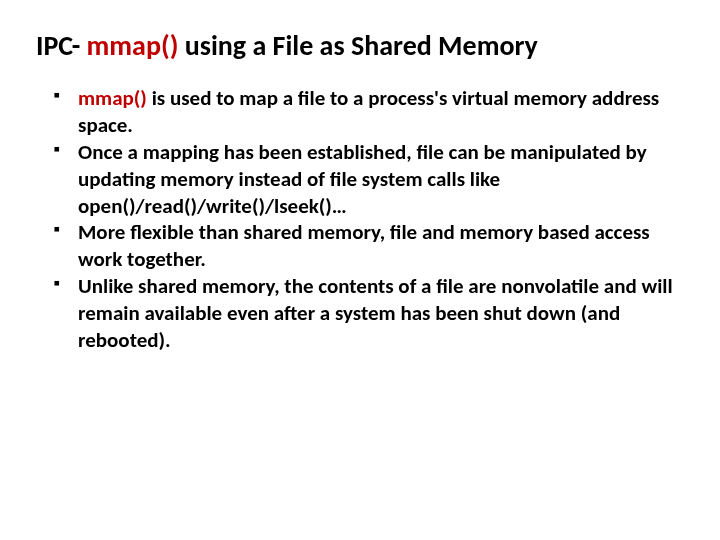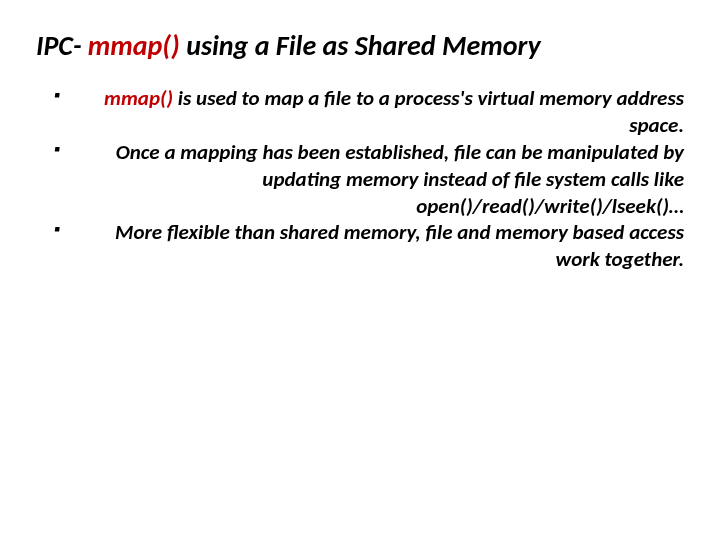--- a/index.html
+++ b/index.html
@@ -9,21 +9,20 @@
     height: 540px;
     background: #ffffff;
     font-family: Calibri, "Segoe UI", Arial, sans-serif;
     color: #000;
   }
   .slide {
     box-sizing: border-box;
     width: 720px;
     height: 540px;
     padding: 28px 36px 52px 36px;
-    font-style: italic;
   }
   .title {
     font-size: 28px;
     font-weight: 700;
     margin: 0 0 22px 0;
     line-height: 1.25;
   }
   .title .accent {
     color: #c00000;
   }
@@ -32,21 +31,20 @@
     margin: 0;
     padding: 0 0 0 18px;
   }
   ul.body > li {
     position: relative;
     padding-left: 24px;
     font-size: 21px;
     line-height: 1.28;
     font-weight: 600;
     margin: 0;
-    text-align: right;
   }
   ul.body > li::before {
     content: "▪";
     position: absolute;
     left: 0;
     top: 0;
     font-size: 16px;
     color: #000;
   }
   .accent {
@@ -66,15 +64,18 @@
   <ul class="body">
     <li>
       <span class="accent">mmap()</span><span> is used to map a file to a process's virtual memory address space.</span>
     </li>
     <li>
       <span class="accent"></span><span>Once a mapping has been established, file can be manipulated by updating memory instead of file system calls like open()/read()/write()/lseek()…</span>
     </li>
     <li>
       <span class="accent"></span><span>More flexible than shared memory, file and memory based access work together.</span>
     </li>
+    <li>
+      <span class="accent"></span><span>Unlike shared memory, the contents of a file are nonvolatile and will remain available even after a system has been shut down (and rebooted).</span>
+    </li>
   </ul>
 
 </div>
 
 </body></html>

